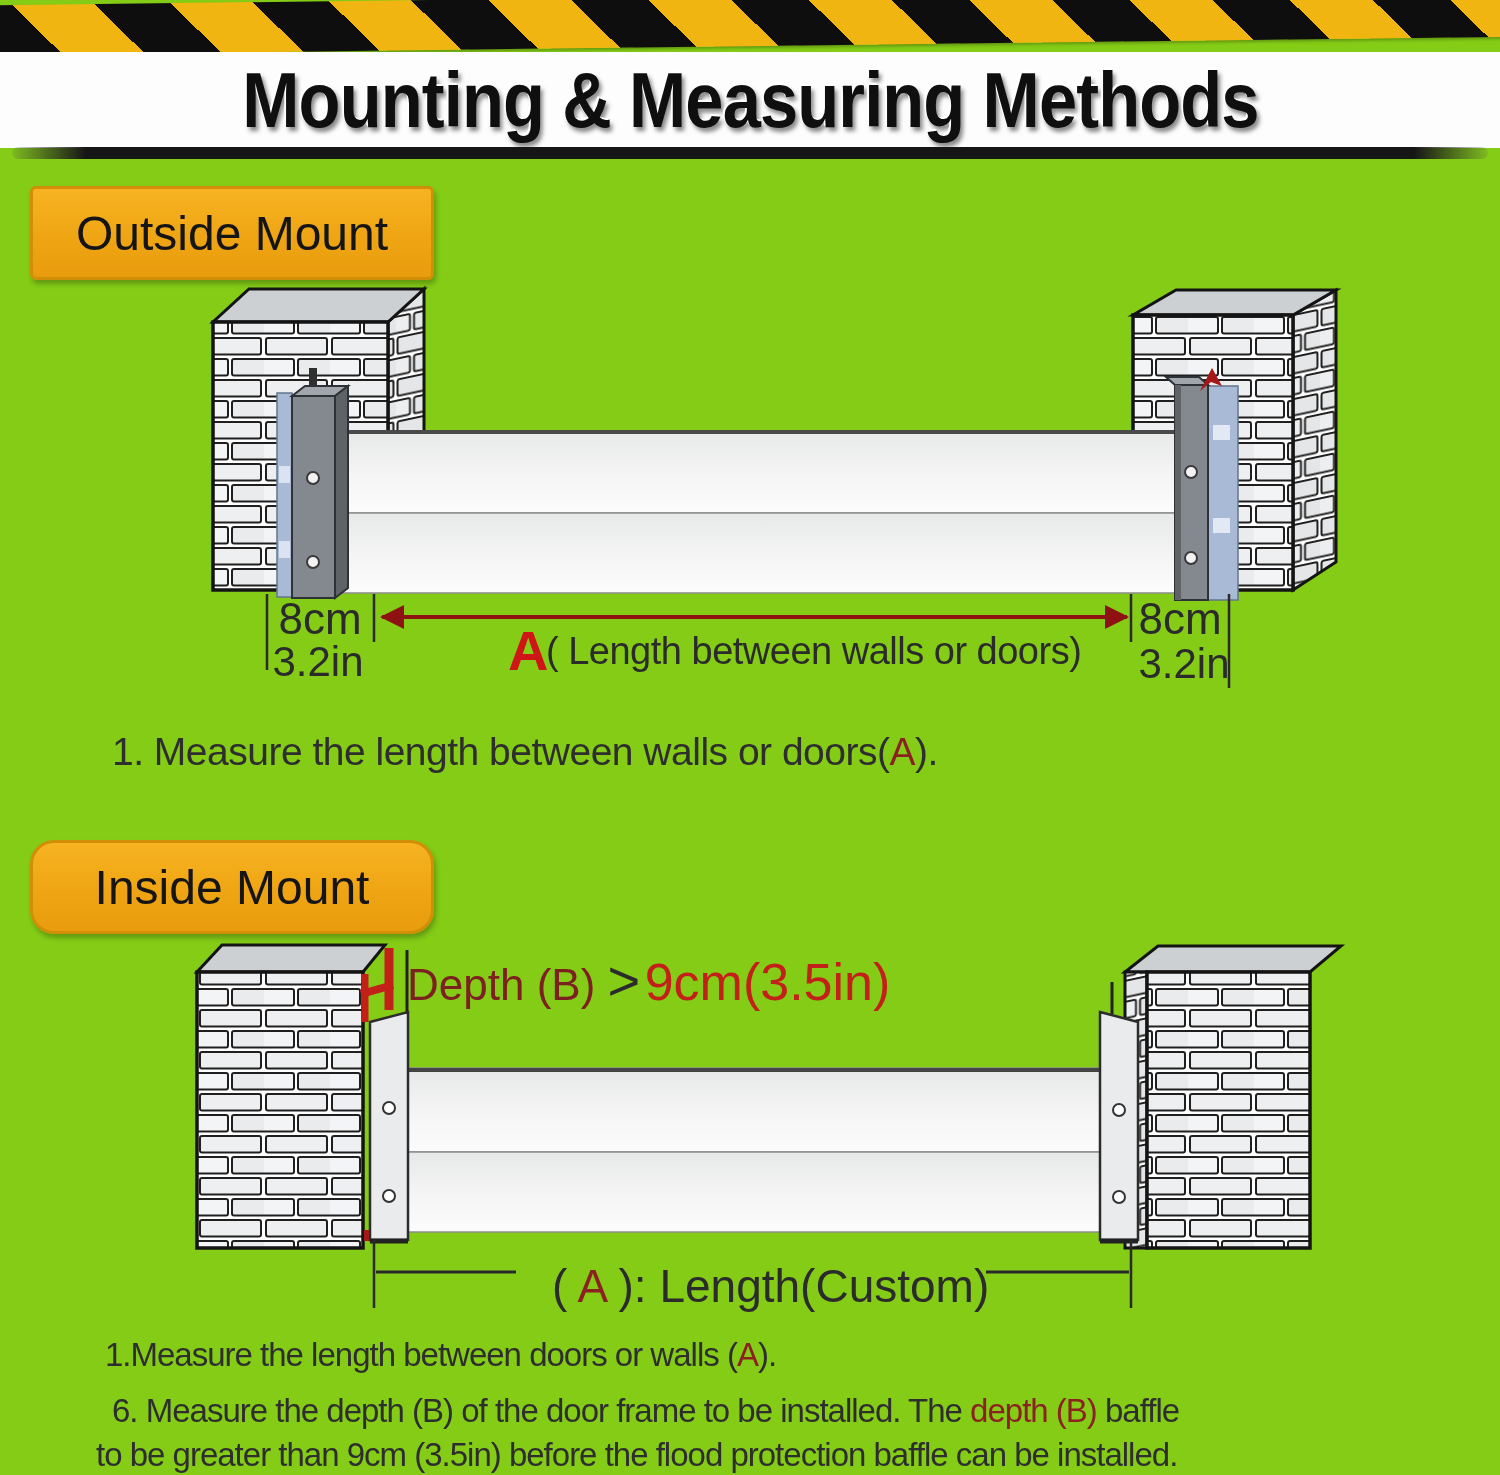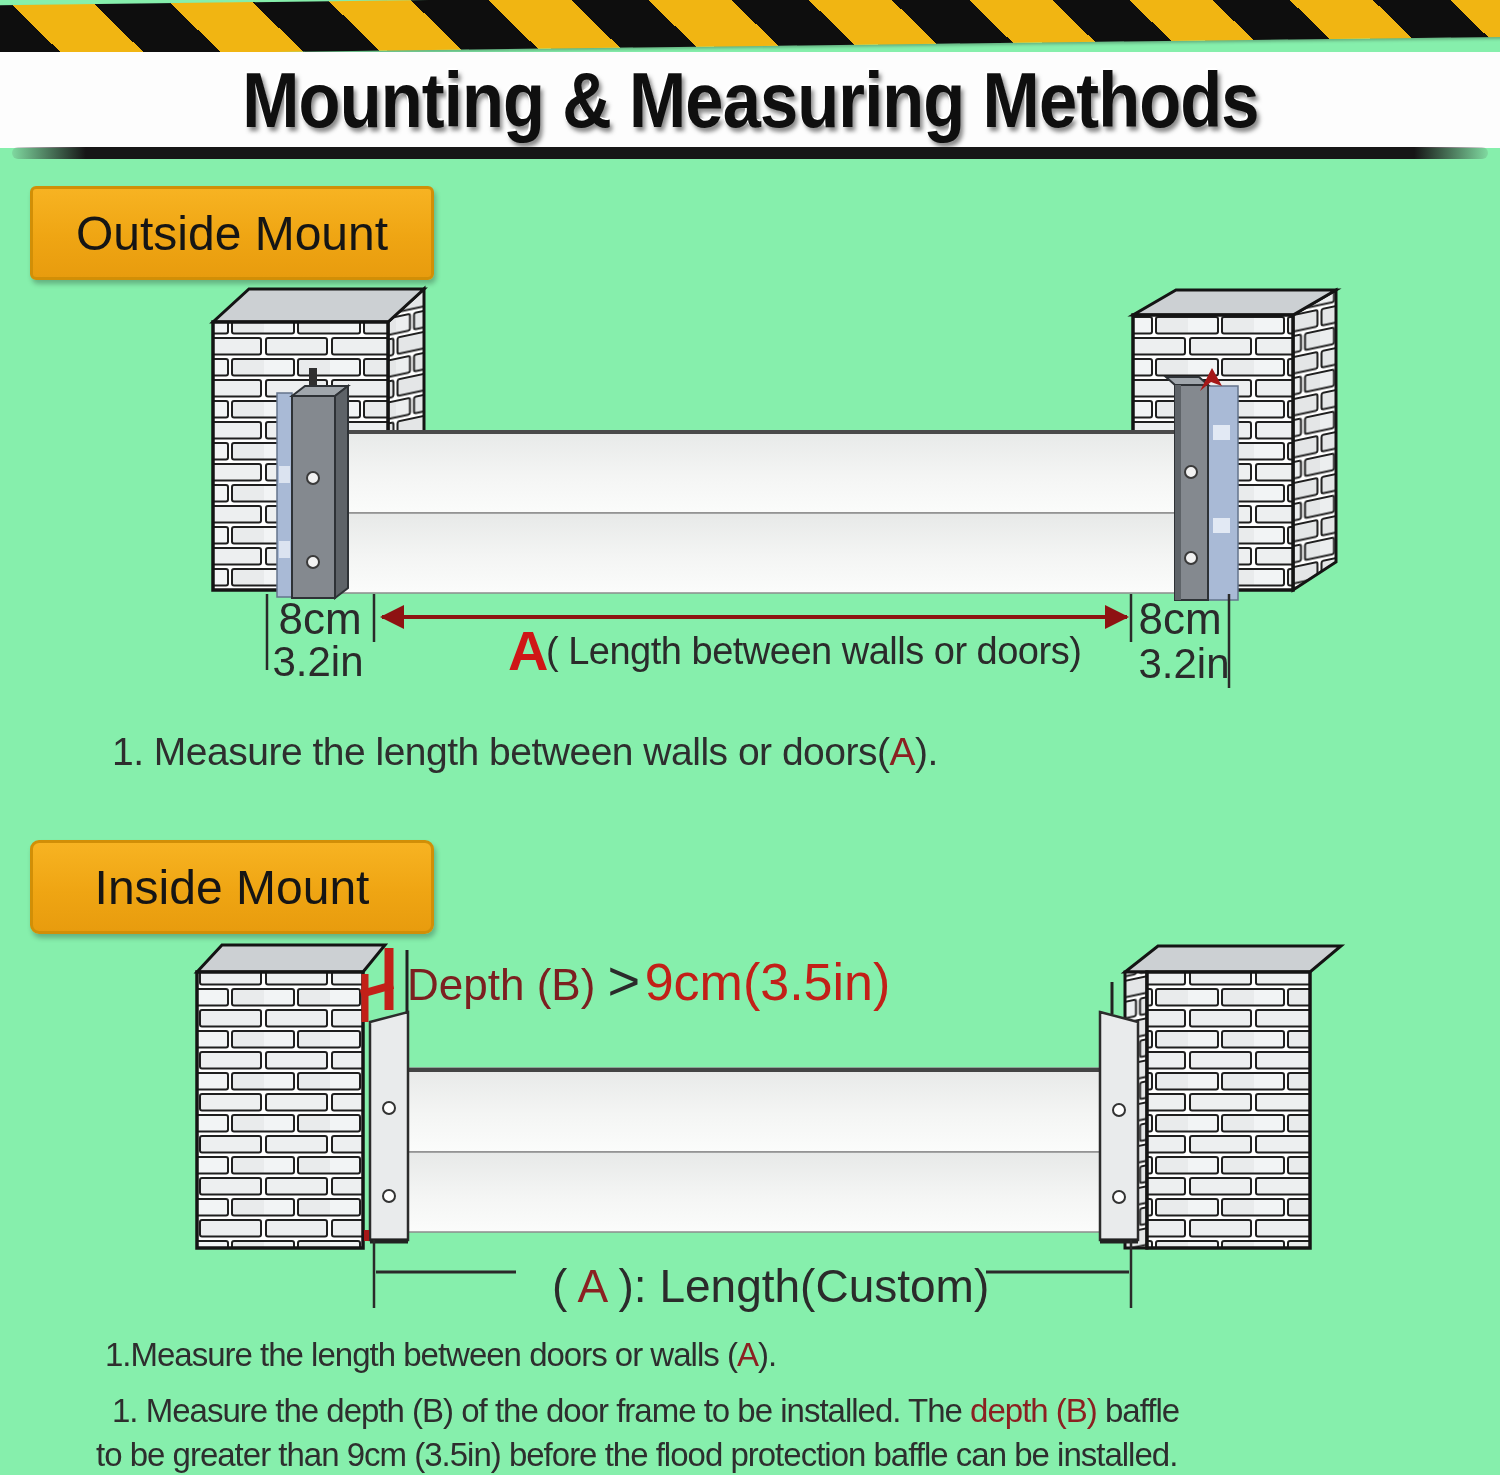--- a/index.html
+++ b/index.html
@@ -1,17 +1,17 @@
 <!DOCTYPE html>
 <html><head>
 <meta charset="utf-8">
 <style>
   html,body{margin:0;padding:0;background:#e9e9e9;}
   .page{
-    position:relative;width:1500px;height:1475px;background:#86efac;
+    position:relative;width:1500px;height:1475px;background:#84cc16;
     font-family:"Liberation Sans", sans-serif;color:#2b2b2b;overflow:hidden;
     margin:0 auto;
   }
   
   .hazard-wrap{position:absolute;top:0;left:0;width:1500px;height:56px;overflow:hidden;}
   .hazard{
     position:absolute;top:-4px;left:-14px;width:1540px;height:50px;
     background:repeating-linear-gradient(45deg,#0e0e0e 0 54px,#f1b512 54px 112px);
     transform:rotate(-0.7deg);
     box-shadow:0 2px 3px rgba(0,0,0,.25);
@@ -29,21 +29,21 @@
   }
   
   .badge{
     position:absolute;left:30px;width:398px;height:88px;border-radius:24px;
     background:linear-gradient(180deg,#f7b322 0%,#efa513 55%,#e89c0e 100%);
     border:3px solid #d18f07;box-shadow:2px 4px 5px rgba(0,0,0,.25);
     display:flex;align-items:center;justify-content:center;
     font-size:48px;color:#151515;white-space:nowrap;
   }
   .badge-outside{top:186px;border-radius:6px;}
-  .badge-inside{top:840px;border-radius:9px;}
+  .badge-inside{top:840px;}
   
   .instr{position:absolute;font-size:39px;letter-spacing:-0.5px;color:#2e2e2e;white-space:nowrap;text-align:center;}
   .instr.small{font-size:33px;letter-spacing:-1px;}
   .maroon{color:#8b2121;}
   svg text{font-family:"Liberation Sans", sans-serif;}
 </style>
 </head>
 <body>
 
 <div class="page">
@@ -209,19 +209,19 @@
       <tspan>(</tspan>
       <tspan fill="#8b2121">A</tspan>
       <tspan>): Length(Custom)</tspan>
     </text>
   </svg>
 
   <div class="instr small" style="left:105px;top:1336px;">
     <span>1.Measure the length between doors or walls (</span><span class="maroon">A</span><span>).</span>
   </div>
   <div class="instr small" style="left:112px;top:1392px;">
-    <span>1. Measure the depth (B) of the door frame to be installed. The </span><span class="maroon">depth (B)</span><span> baffle</span>
+    <span>6. Measure the depth (B) of the door frame to be installed. The </span><span class="maroon">depth (B)</span><span> baffle</span>
   </div>
   <div class="instr small" style="left:96px;top:1436px;">
     <span>to be greater than 9cm (3.5in) before the flood protection baffle can be installed.</span>
   </div>
 
 </div>
 
 </body></html>

